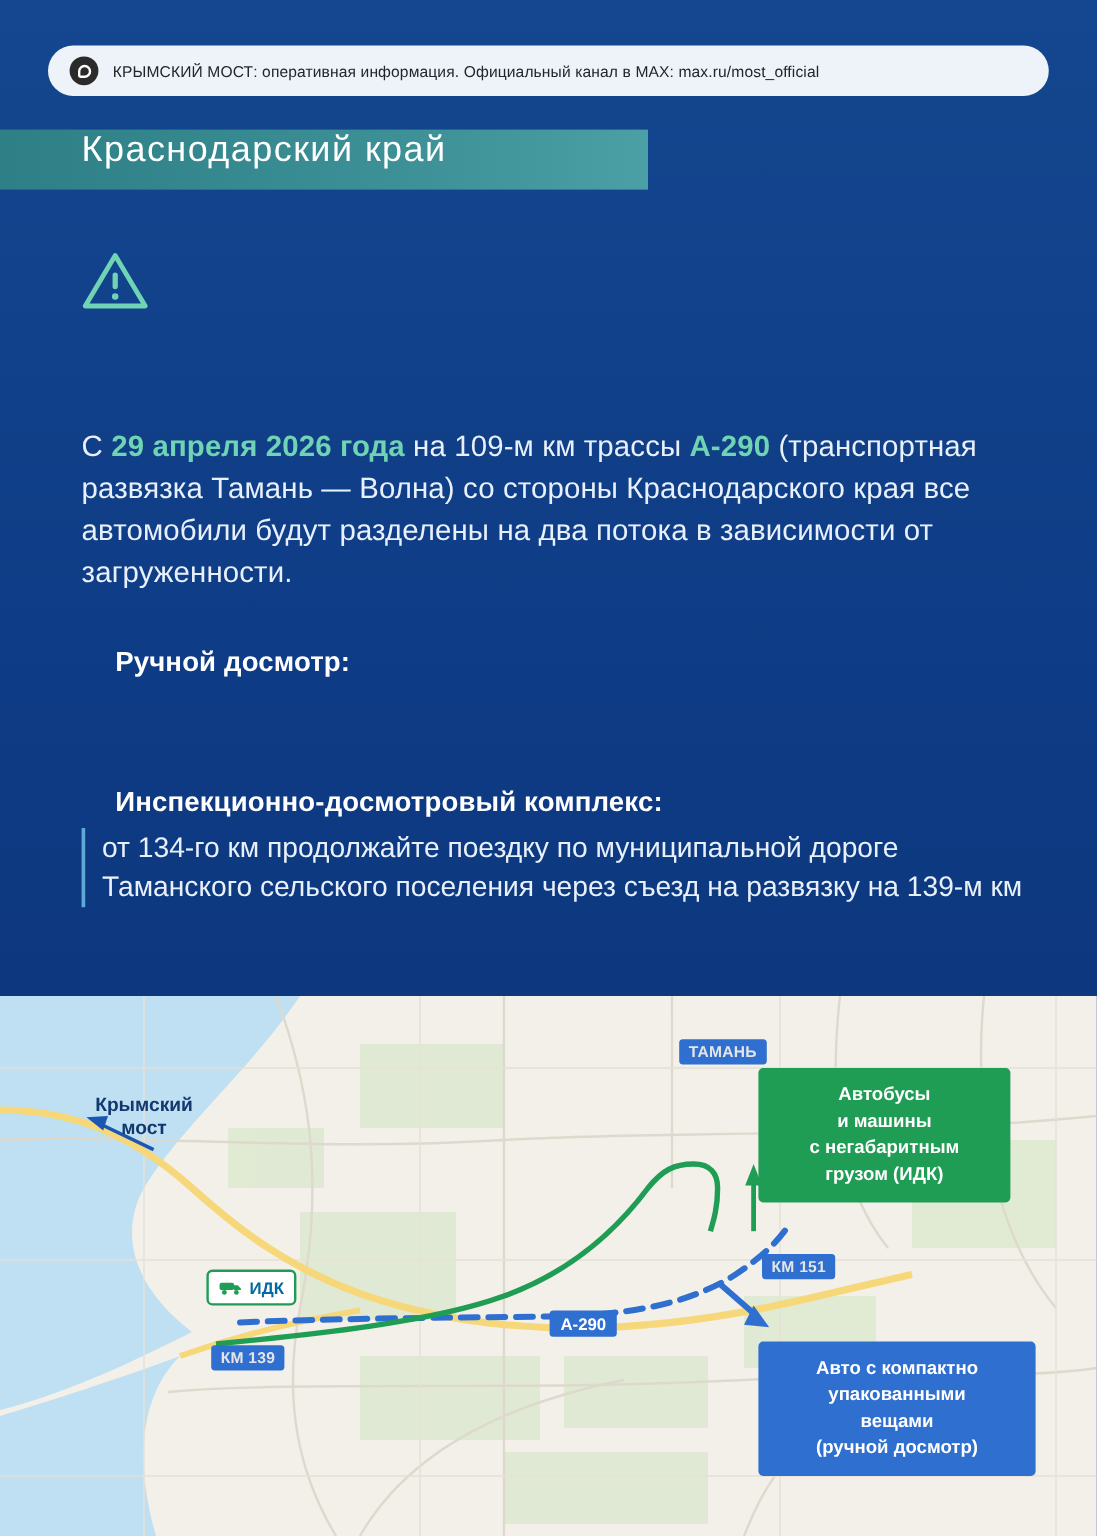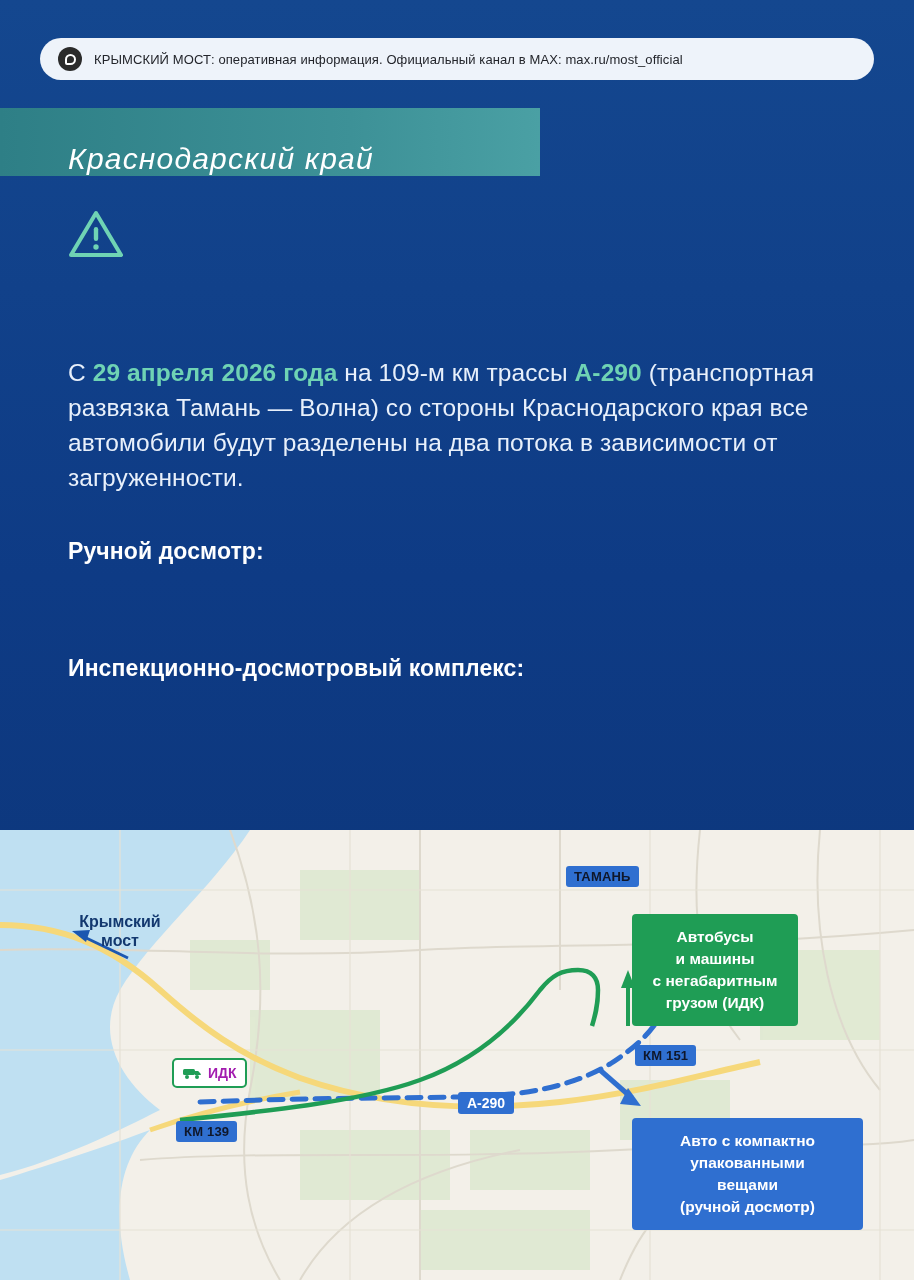--- a/index.html
+++ b/index.html
@@ -60,25 +60,24 @@
     letter-spacing: 0.1px;
     white-space: nowrap;
   }
 
   
   .region-tab {
     position: absolute;
     left: 0;
     top: 108px;
     width: 540px;
-    height: 68px;
+    height: 50px;
     background: linear-gradient(90deg, #2e7f86 0%, #3d9197 65%, #4aa0a4 100%);
     display: flex;
-    align-items: flex-end;
-    font-style: italic;
+    align-items: flex-start;
   }
   .region-tab .label {
     color: #ffffff;
     font-size: 30px;
     letter-spacing: 1.2px;
     padding-left: 68px;
     font-weight: 400;
   }
 
   
@@ -126,20 +125,21 @@
     position: absolute;
     left: 68px;
     width: 800px;
   }
   .section-title {
     color: #ffffff;
     font-size: 23px;
     font-weight: bold;
     letter-spacing: 0.1px;
     margin-bottom: 8px;
+    margin-left: 28px;
   }
   .section-body {
     border-left: 3px solid #5fa9d8;
     padding-left: 14px;
     color: #e8f0fb;
     font-size: 23.5px;
     line-height: 33px;
   }
   #sec-manual { top: 538px; }
   #sec-idk { top: 655px; }
@@ -153,21 +153,21 @@
     height: 450px;
     background: #f2efe9;
     overflow: hidden;
   }
   .map svg { display: block; }
 
   .map-label {
     position: absolute;
     font-size: 13px;
     font-weight: bold;
-    color: #0f172a;
+    color: #e5e5e5;
     border-radius: 3px;
     padding: 3px 8px;
     white-space: nowrap;
     letter-spacing: 0.2px;
   }
   .lbl-blue { background: #2f6fd0; }
   .lbl-tam { background: #2f6fd0; }
 
   .callout {
     position: absolute;
@@ -189,21 +189,21 @@
     border: 2px solid #1f9d55;
     border-radius: 5px;
     height: 30px;
     display: flex;
     align-items: center;
     padding: 0 8px;
     gap: 6px;
     box-sizing: border-box;
   }
   .idk-chip .txt {
-    color: #a21caf;
+    color: #0369a1;
     font-size: 14px;
     font-weight: bold;
   }
   .map-bridge-label {
     position: absolute;
     color: #13386f;
     font-size: 16px;
     font-weight: bold;
     line-height: 19px;
     text-align: center;
@@ -249,20 +249,21 @@
   <div class="paragraph">
     <span>С </span><span class="accent">29 апреля 2026 года</span><span> на 109-м км трассы </span><span class="accent">А-290</span><span> (транспортная развязка Тамань — Волна) со стороны Краснодарского края все автомобили будут разделены на два потока в зависимости от загруженности.</span>
   </div>
 
   <div class="section" id="sec-manual">
     <div class="section-title">Ручной досмотр:</div>
   </div>
 
   <div class="section" id="sec-idk">
     <div class="section-title">Инспекционно-досмотровый комплекс:</div>
+    <div class="section-body">от 134-го км продолжайте поездку по муниципальной дороге Таманского сельского поселения через съезд на развязку на 139-м км</div>
   </div>
 
   <div class="map">
     <svg width="914" height="450" viewBox="0 0 914 450">
 
       <rect x="0" y="0" width="914" height="450" fill="#f3f0e9"></rect>
 
       <path d="M0 0 H250 C210 60 150 110 120 160 C95 205 120 250 160 280 C120 300 60 330 0 345 Z" fill="#bfe0f2"></path>
       <path d="M150 300 C120 330 110 380 130 450 L0 450 L0 350 C50 335 110 315 150 300 Z" fill="#bfe0f2"></path>
       <path d="M0 360 H120 C105 400 108 430 120 450 H0 Z" fill="#bfe0f2"></path>
@@ -336,21 +337,21 @@
         </svg>
       </span>
       <span class="txt">ИДК</span>
     </div>
 
     <div class="map-bridge-label" style="left:70px; top:82px; width:100px;">
       <div>Крымский</div>
       <div>мост</div>
     </div>
 
-    <div class="callout callout-green" style="left:632px; top:84px; width:166px;">
+    <div class="callout callout-green" style="left:632px; top:60px; width:210px;">
       <div>Автобусы</div>
       <div>и машины</div>
       <div>с негабаритным</div>
       <div>грузом (ИДК)</div>
     </div>
 
     <div class="callout callout-blue" style="left:632px; top:288px; width:231px;">
       <div>Авто с компактно</div>
       <div>упакованными</div>
       <div>вещами</div>

